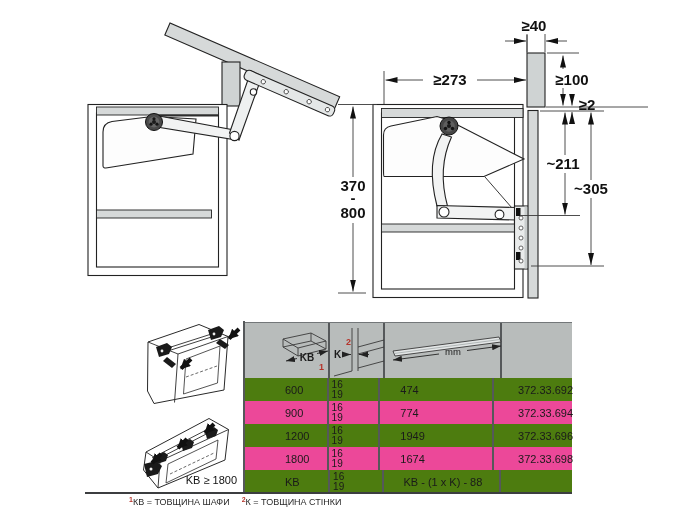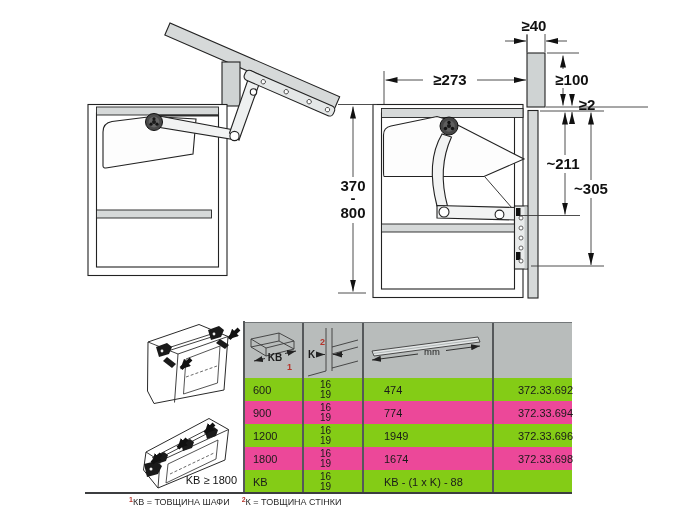--- a/index.html
+++ b/index.html
@@ -13,28 +13,28 @@
   .isolabel { font-size:11px; fill:#111; }
   .icontxt { font-weight:bold; font-size:10px; fill:#1c1c1c; }
   .iconref { font-weight:bold; font-size:9px; fill:#b5342b; }
   .iconmm  { font-size:9.5px; fill:#1c1c1c; }
 
   .vdiv  { position:absolute; left:243px; top:321px; width:2px; height:171px; background:#55585a; }
   .hline { position:absolute; left:85px; top:492px; width:487px; height:2px; background:#3c3e40; }
 
   .dtable { position:absolute; left:245px; top:322px; width:327px; box-sizing:border-box; }
   .thead { display:flex; height:55px; background:#b8bcbb; border-top:1px solid #737779; }
-  .trow  { display:flex; height:23px; background:#84cc16; }
+  .trow  { display:flex; height:23px; background:#4d7c0f; }
   .trow.alt { background:#ec4899; }
-  .c1 { width:57px; }  .c2 { width:60px; }  .c3 { width:130px; }  .c4 { width:80px; }
+  .c1 { width:57px;margin-left:32px; }  .c2 { width:60px; }  .c3 { width:130px; }  .c4 { width:80px; }
   .cell { box-sizing:border-box; display:flex; align-items:center; font-size:11px; color:#1a1a1a; }
   .c2.cell, .c3.cell, .c4.cell, .hcell.b { border-left:2px solid #55585a; }
   .hcell { box-sizing:border-box; overflow:hidden; }
   .cell.c1 { padding-left:8px; }
-  .cell.c2 { padding-left:16px; flex-direction:column; align-items:flex-start; justify-content:center; font-size:10px; line-height:10px; }
+  .cell.c2 { padding-left:3px; flex-direction:column; align-items:flex-start; justify-content:center; font-size:10px; line-height:10px; }
   .cell.c3 { padding-left:20px; }
   .cell.c4 { padding-left:24px; }
 
   .footnote { position:absolute; left:129px; top:497px; font-size:9px; color:#2a2a2a; white-space:nowrap; }
   .footnote .fref { font-size:7px; color:#b5342b; position:relative; top:-3px; font-weight:bold; }
   .footnote .gap { display:inline-block; width:12px; }
 </style>
 </head>
 <body>
 

